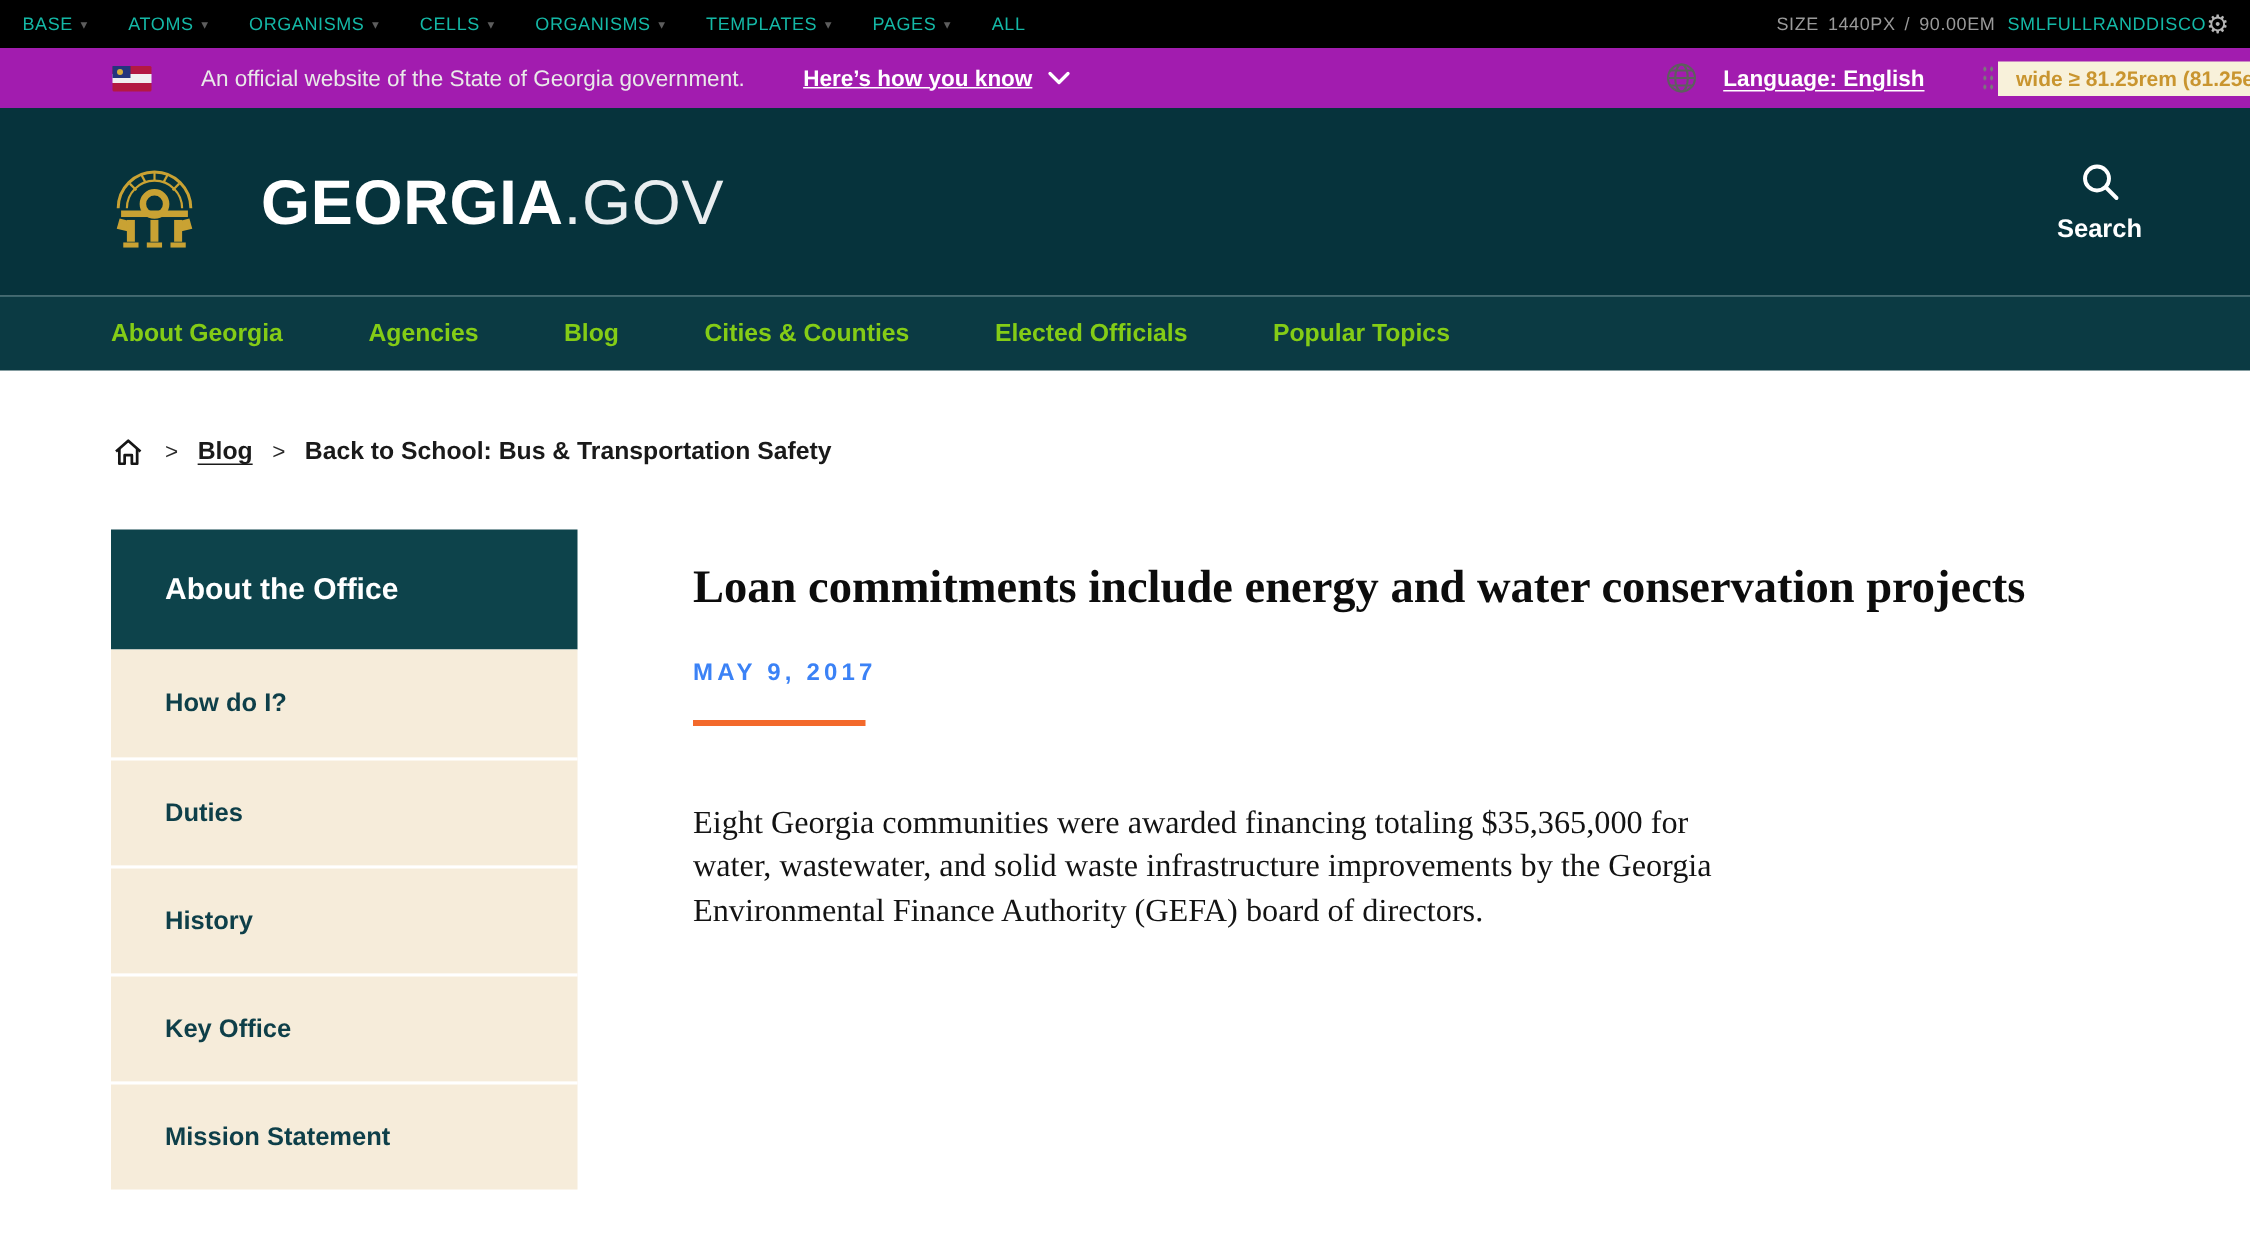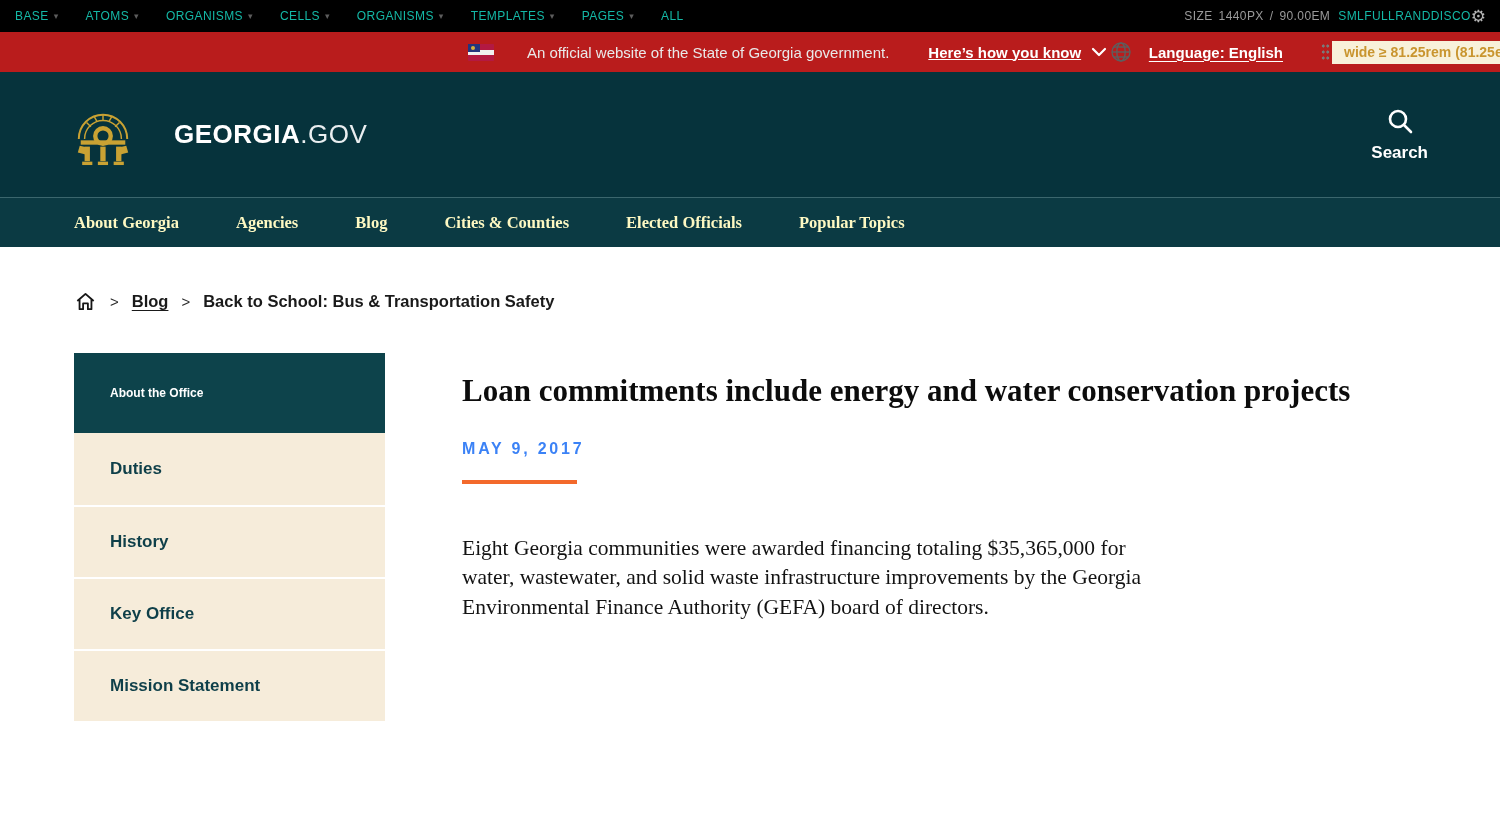--- a/index.html
+++ b/index.html
@@ -10,22 +10,22 @@
   .pl-toolbar { height:32px; background:#000; display:flex; align-items:center;
                 padding:0 14px 0 15px; color:#9a9a9a; font-size:12px; letter-spacing:.4px; }
   .pl-left { display:flex; align-items:center; gap:27px; }
   .pl-item { background:none; border:none; color:#14b8a6; font:inherit; letter-spacing:inherit; cursor:pointer; }
   .has-caret::after { content:"▾"; font-size:9px; color:#5d5d5d; margin-left:5px; position:relative; top:-1px; }
   .pl-right { margin-left:auto; display:flex; align-items:center; }
   .pl-size-group { display:flex; align-items:center; gap:6px; margin-right:8px; }
   .pl-gear { background:none; border:none; color:#b5b5b5; font-size:17px; cursor:pointer; line-height:1; }
 
   
-  .gov-banner { height:40px; background:#b91c1c; display:flex; align-items:center;
-                color:#e9e9e9; font-size:15px; padding:0 0 0 75px; position:relative;justify-content:center; }
+  .gov-banner { height:40px; background:#a21caf; display:flex; align-items:center;
+                color:#e9e9e9; font-size:15px; padding:0 0 0 75px; position:relative; }
   .flag { width:26px; height:17px; position:relative; flex-shrink:0;
           background:linear-gradient(to bottom,#b31942 0 33%,#f0f0f0 33% 66%,#b31942 66% 100%);
           border-radius:1px; }
   .flag-canton { position:absolute; left:0; top:0; width:45%; height:50%; background:#24357d; }
   .flag-seal { position:absolute; left:3px; top:2px; width:4px; height:4px; border-radius:50%; background:#d8b03c; }
   .gov-banner-text { margin-left:33px; }
   .how-link { color:#fff; font-weight:700; text-decoration:underline; margin-left:39px; cursor:pointer; }
   .chevron-down { margin-left:10px; display:inline-block; }
   .banner-right { position:absolute; right:0; top:0; height:100%; display:flex; align-items:center; }
   .globe-icon { margin-right:17px; }
@@ -33,48 +33,48 @@
   .vp-dots { width:9px; height:18px; margin:0 2px 0 38px;
              background-image:radial-gradient(#7a7a7a 1.1px, transparent 1.2px);
              background-size:4.5px 6px; }
   .vp-badge { background:#f8f1da; color:#c9952f; font-weight:700; font-size:14px;
               padding:3px 10px 4px 12px; width:168px; white-space:nowrap; overflow:hidden; }
 
   
   .site-header { height:125px; background:#06333c; display:flex; align-items:center;
                  padding-left:72px; position:relative; }
   .capitol-logo { flex-shrink:0; }
-  .site-name { margin-left:40px; color:#fff; font-size:26px; letter-spacing:.5px; cursor:pointer; }
+  .site-name { margin-left:40px; color:#fff; font-size:42px; letter-spacing:.5px; cursor:pointer; }
   .site-name .b { font-weight:800; }
   .site-name .l { font-weight:400; color:#e9eef0; }
   .search-block { position:absolute; right:72px; top:50%; transform:translateY(-50%);
                   display:flex; flex-direction:column; align-items:center; gap:8px;
                   background:none; border:none; cursor:pointer; }
   .search-label { color:#fff; font-size:17px; font-weight:700; }
 
   
   .main-nav { height:50px; background:#0b3a43; border-top:1px solid rgba(150,185,190,.35);
               display:flex; align-items:center; padding-left:74px; gap:57px; }
-  .nav-item { color:#fef9c3; font-size:16.5px; font-weight:700; background:none; border:none;
-              font-family:Liberation Serif, serif; cursor:pointer; white-space:nowrap; }
+  .nav-item { color:#84cc16; font-size:16.5px; font-weight:700; background:none; border:none;
+              font-family:Liberation Sans, sans-serif; cursor:pointer; white-space:nowrap; }
 
   
   .breadcrumb { margin:43px 0 0 74px; display:flex; align-items:center; gap:13px;
                 font-size:16.5px; color:#1a1a1a; }
   .crumb-home { display:flex; align-items:center; cursor:pointer; background:none; border:none; }
   .crumb-sep { font-weight:400; color:#2b2b2b; font-size:15px; }
   .crumb-link { font-weight:700; text-decoration:underline; text-underline-offset:3px; color:#1a1a1a; cursor:pointer; }
   .crumb-current { font-weight:700; }
 
   
   .content { display:flex; margin:40px 0 0 74px; align-items:flex-start; }
 
   .sidebar { width:311px; flex-shrink:0; }
   .side-active { background:#0d434b; color:#fff; height:80px; display:flex; align-items:center;
-                 padding-left:36px; font-size:12px; font-weight:700; cursor:pointer; }
+                 padding-left:36px; font-size:20px; font-weight:700; cursor:pointer; }
   .side-item { background:#f6ecda; color:#0e3f49; height:72px; display:flex; align-items:center;
                padding-left:36px; font-size:17px; font-weight:700; cursor:pointer; border:none;
                width:100%; text-align:left; font-family:inherit; }
   .side-item + .side-item { border-top:2px solid #fff; }
 
   .article { margin-left:77px; font-family:"Liberation Serif", serif; color:#0c0c0c; }
   .article h1 { font-size:58px; font-weight:400; line-height:1.17; letter-spacing:-.5px;
                 max-width:840px; color:#050505; }
   .article h2 { font-size:31px; font-weight:700; line-height:1.18; margin-top:20px; max-width:900px; }
   .article-date { font-family:"Liberation Sans", sans-serif; font-size:16px; font-weight:700;
@@ -198,20 +198,21 @@
   <span class="crumb-sep">&gt;</span>
   <a class="crumb-link">Blog</a>
   <span class="crumb-sep">&gt;</span>
   <span class="crumb-current">Back to School: Bus &amp; Transportation Safety</span>
 </div>
 
 <div class="content">
 
   <aside class="sidebar">
     <div class="side-active">About the Office</div>
+    <button class="side-item">How do I?</button>
     <button class="side-item">Duties</button>
     <button class="side-item">History</button>
     <button class="side-item">Key Office</button>
     <button class="side-item">Mission Statement</button>
   </aside>
 
   <article class="article">
     <h2>Loan commitments include energy and water conservation projects</h2>
     <div class="article-date">MAY 9, 2017</div>
     <div class="accent-rule"></div>

